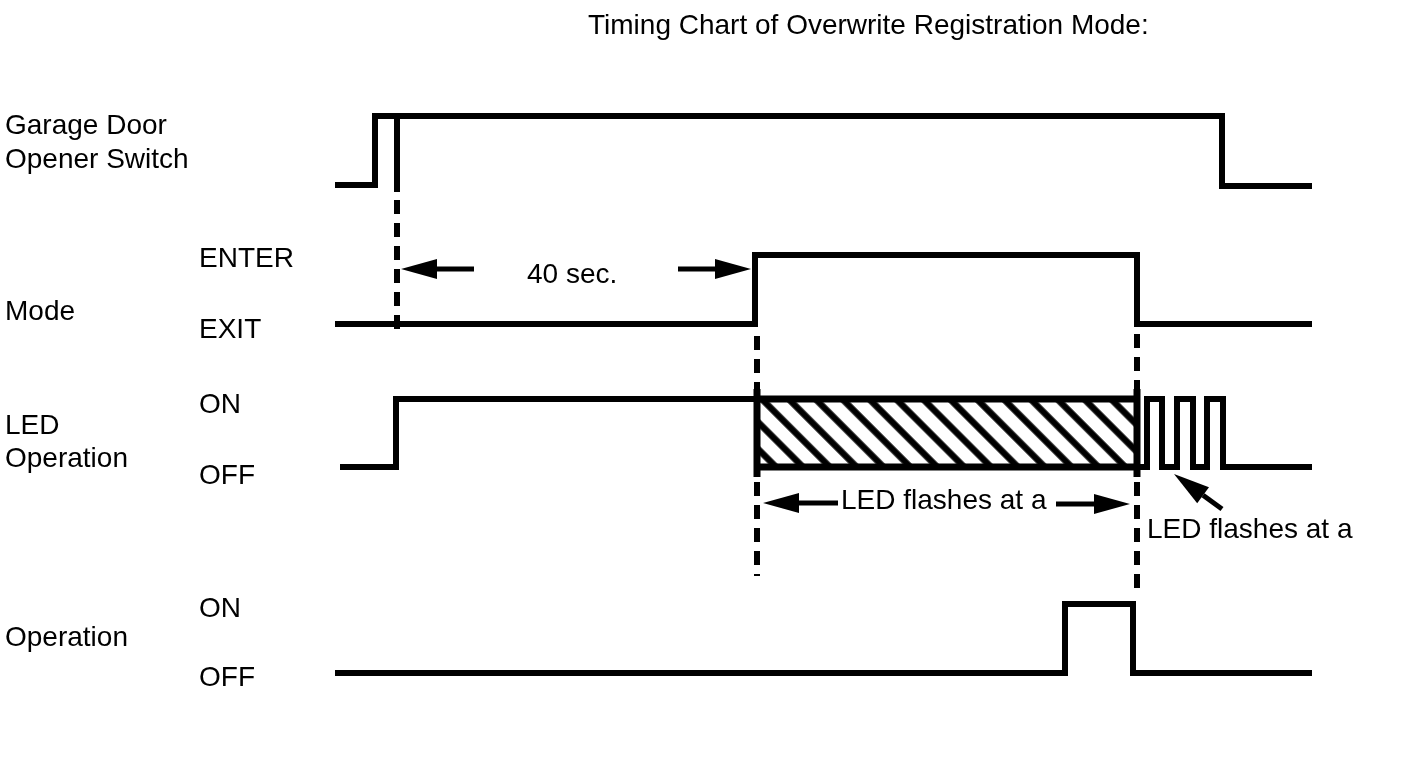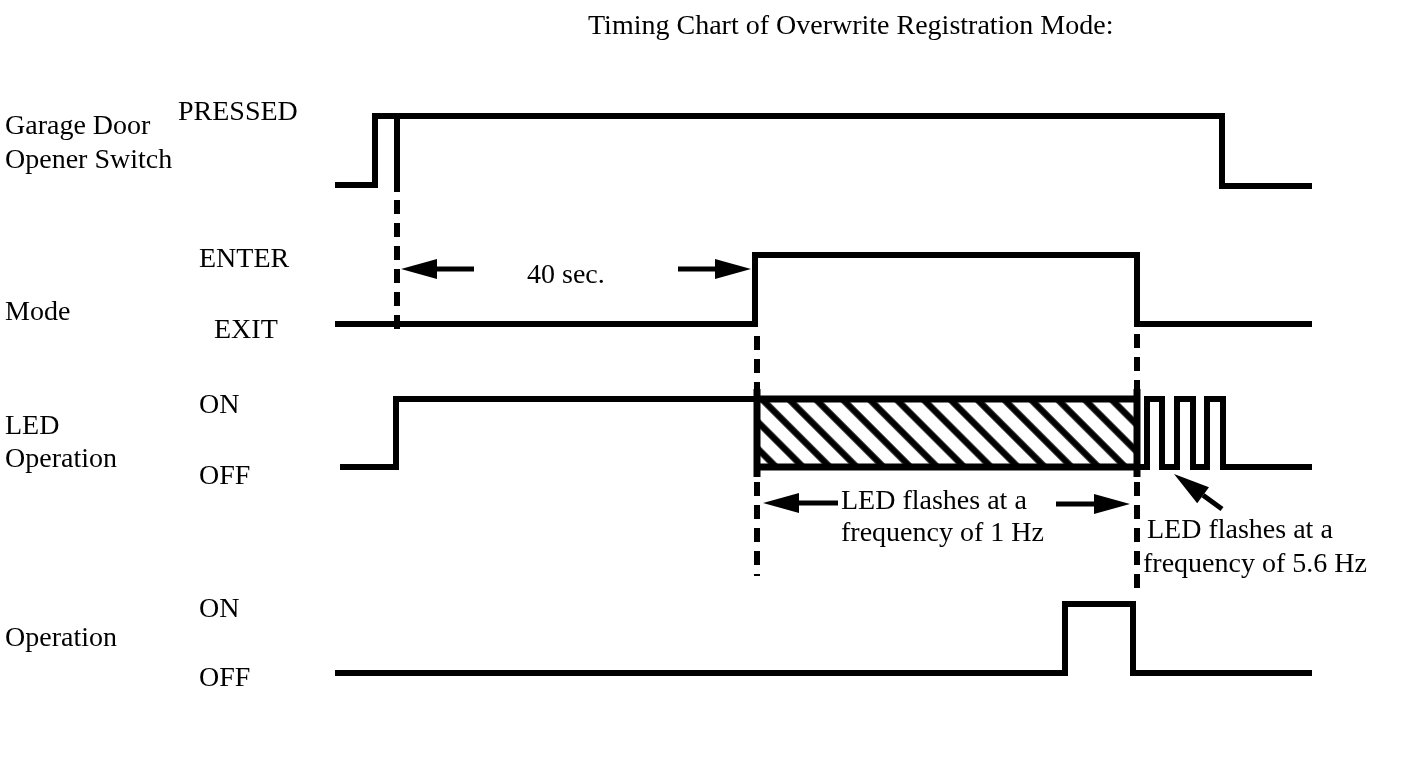--- a/index.html
+++ b/index.html
@@ -1,18 +1,18 @@
 <!DOCTYPE html>
 <html><head>
 <meta charset="utf-8">
 <style>
   html,body{margin:0;padding:0;background:#ffffff;}
   body{width:1424px;height:759px;font-family:"Liberation Sans",sans-serif;}
   .stage{position:relative;width:1424px;height:759px;overflow:hidden;background:#ffffff;}
-  .t{position:absolute;font-size:28px;line-height:1.18;color:#000000;white-space:nowrap;font-family:Liberation Serif, serif;}
+  .t{position:absolute;font-size:28px;line-height:1.18;color:#000000;white-space:nowrap;}
   #wave-svg{position:absolute;left:0;top:0;}
 </style>
 </head>
 <body>
 
 <div class="stage">
 
   <svg id="wave-svg" width="1424" height="759" viewBox="0 0 1424 759">
     <defs>
       <pattern id="hatch-pattern" patternUnits="userSpaceOnUse" width="19" height="19" patternTransform="rotate(-45)">
@@ -43,34 +43,31 @@
       <line x1="1056" y1="504" x2="1094" y2="504" stroke="#000000" stroke-width="5"></line>
       <polygon points="1130,504 1094,514 1094,494" fill="#000000"></polygon>
       <line x1="1222" y1="509" x2="1203.0882710877895" y2="495.2101976681799" stroke="#000000" stroke-width="5"></line>
       <polygon points="1174,474 1208.9799926622838,487.1301223660161 1197.1965495132952,503.29027297034366" fill="#000000"></polygon>
     </svg>
 
   <div class="t" style="left:588px;top:8px">Timing Chart of Overwrite Registration Mode:</div>
 
   <div class="t" style="left:5px;top:142px">Opener Switch</div>
   <div class="t" style="left:5px;top:108px">Garage Door</div>
-  <div class="t" style="left:178px;top:94px">PRESSED</div>
 
   <div class="t" style="left:5px;top:294px">Mode</div>
   <div class="t" style="left:199px;top:241px">ENTER</div>
-  <div class="t" style="left:214px;top:312px">EXIT</div>
+  <div class="t" style="left:199px;top:312px">EXIT</div>
 
   <div class="t" style="left:5px;top:408px">LED</div>
   <div class="t" style="left:5px;top:441px">Operation</div>
   <div class="t" style="left:199px;top:387px">ON</div>
   <div class="t" style="left:199px;top:458px">OFF</div>
 
   <div class="t" style="left:5px;top:620px">Operation</div>
   <div class="t" style="left:199px;top:591px">ON</div>
   <div class="t" style="left:199px;top:660px">OFF</div>
 
   <div class="t" style="left:527px;top:257px">40 sec.</div>
   <div class="t" style="left:841px;top:483px">LED flashes at a</div>
-  <div class="t" style="left:841px;top:515px">frequency of 1 Hz</div>
   <div class="t" style="left:1147px;top:512px">LED flashes at a</div>
-  <div class="t" style="left:1143px;top:546px">frequency of 5.6 Hz</div>
 
 </div>
 
 </body></html>

